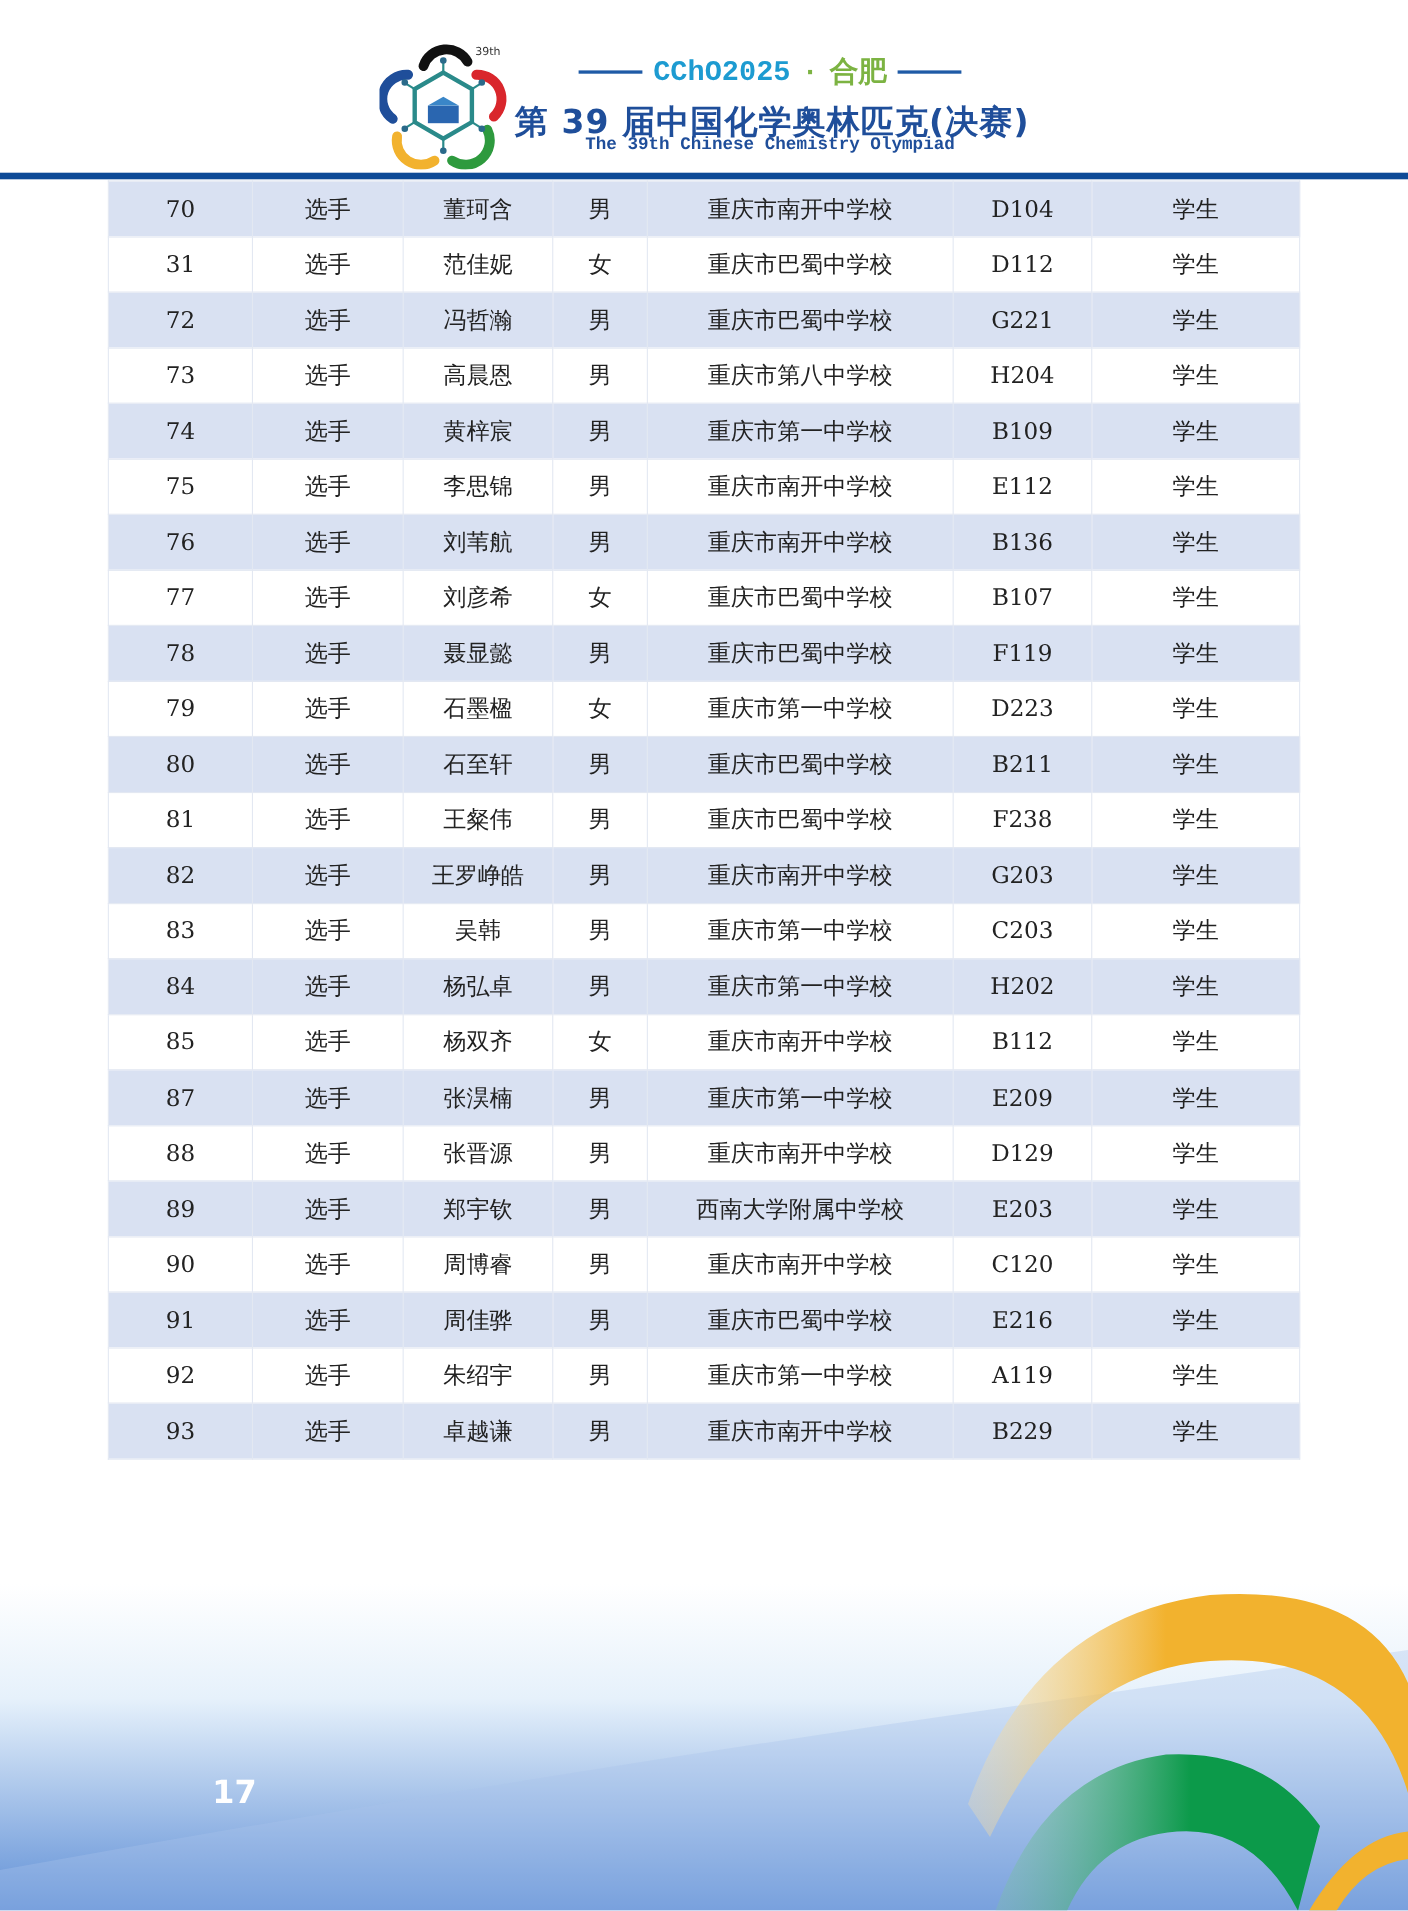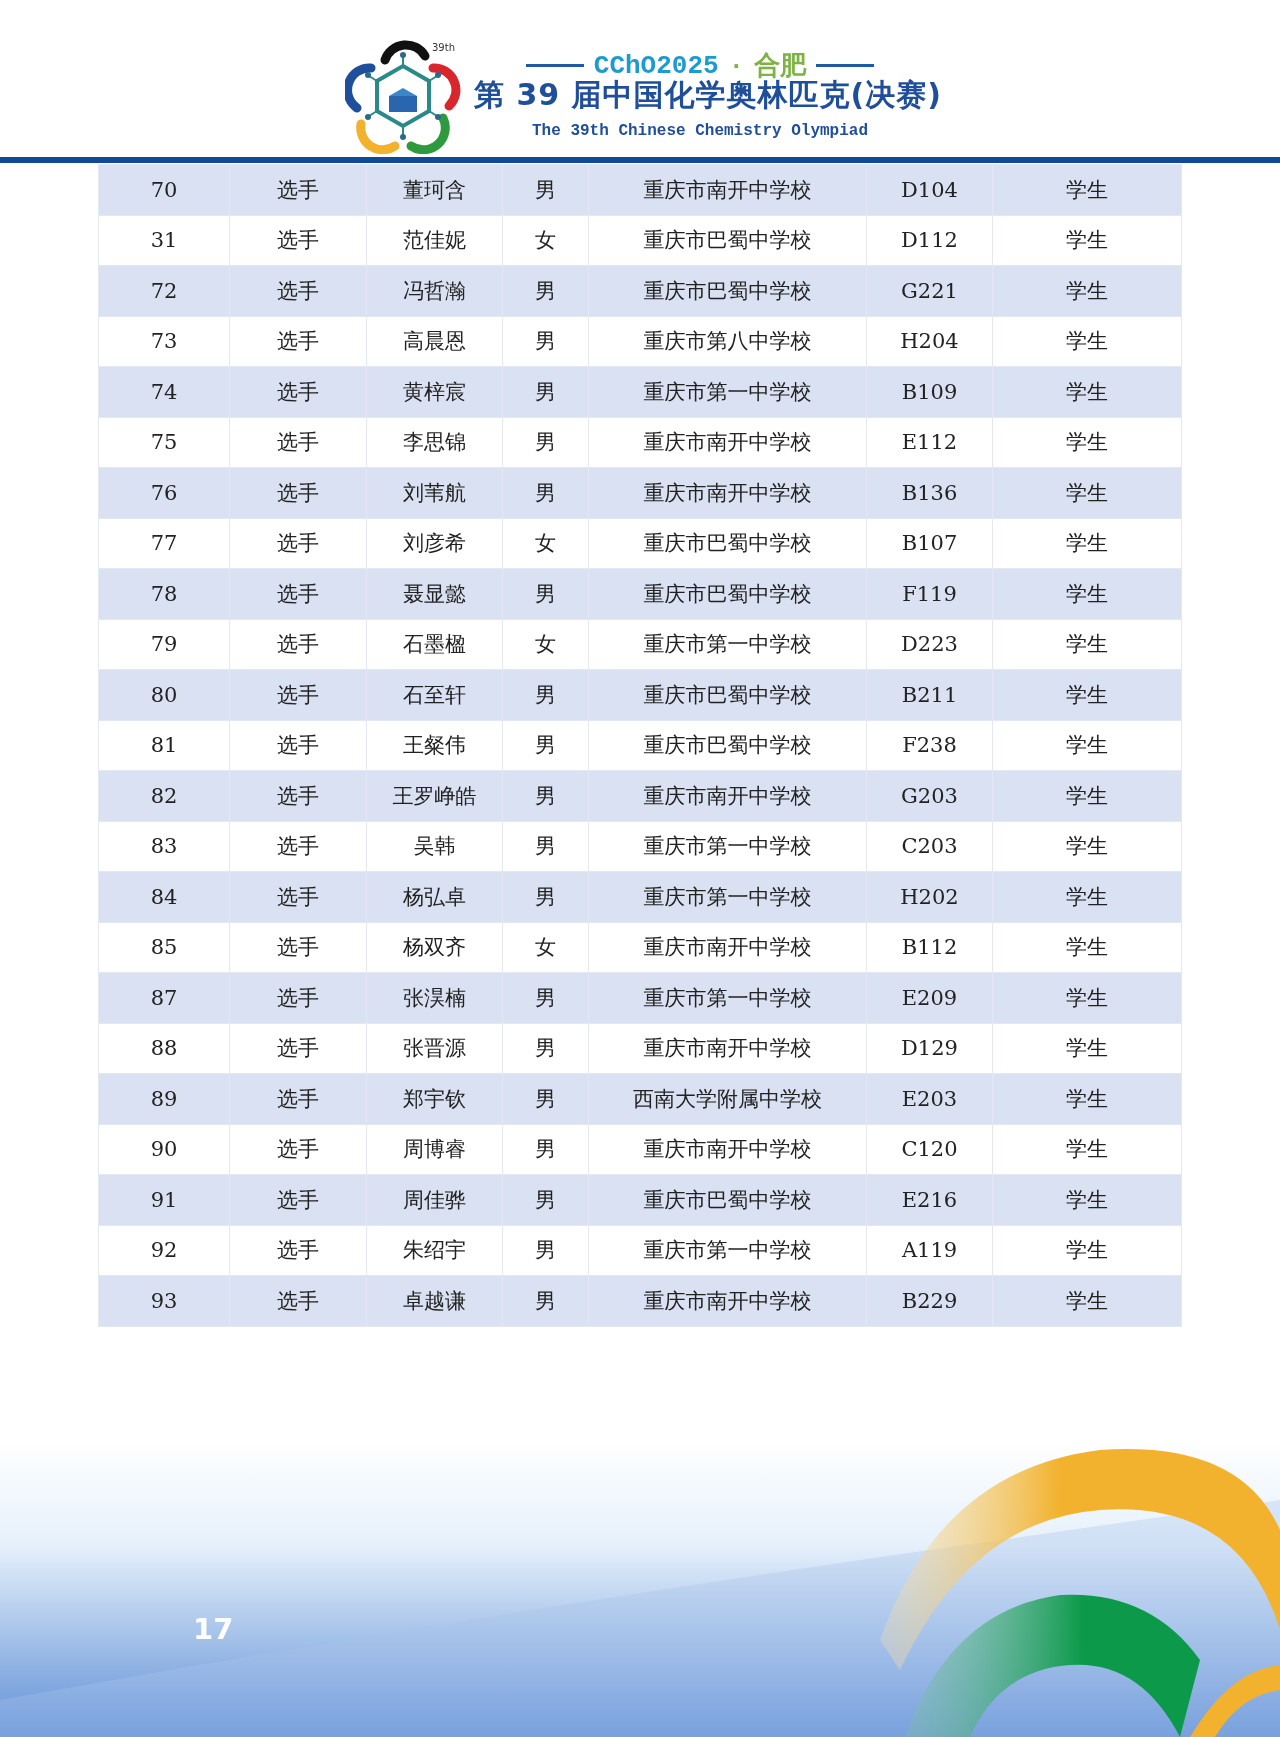--- a/index.html
+++ b/index.html
@@ -14,21 +14,21 @@
   .title-line1 {
     position:absolute; left:510px; top:48px; width:380px; text-align:center;
     font-family:Liberation Mono, monospace; font-size:26px; font-weight:bold;
     display:flex; align-items:center; justify-content:center; gap:10px;
   }
   .title-line1 .dash { display:inline-block; width:58px; height:3px; background:#1f5aa6; }
   .title-line1 .ccho { color:#1d9bd1; }
   .title-line1 .dot { color:#7cb342; }
   .title-line1 .city { color:#7cb342; }
   .title-line2 {
-    position:absolute; left:462px; top:75px; width:480px; text-align:right;
+    position:absolute; left:462px; top:91px; width:480px; text-align:center;
     font-family:"DejaVu Sans", sans-serif; font-size:30px; font-weight:bold; color:#1f4e9a;
     letter-spacing:1px; white-space:nowrap;
   }
   .title-line3 {
     position:absolute; left:510px; top:122px; width:380px; text-align:center;
     font-family:Liberation Mono, monospace; font-size:16px; font-weight:bold; color:#1f4e9a;
     white-space:nowrap;
   }
   .rule { position:absolute; left:0; top:157px; width:1280px; height:6px; background:#0e4a97; }
 

